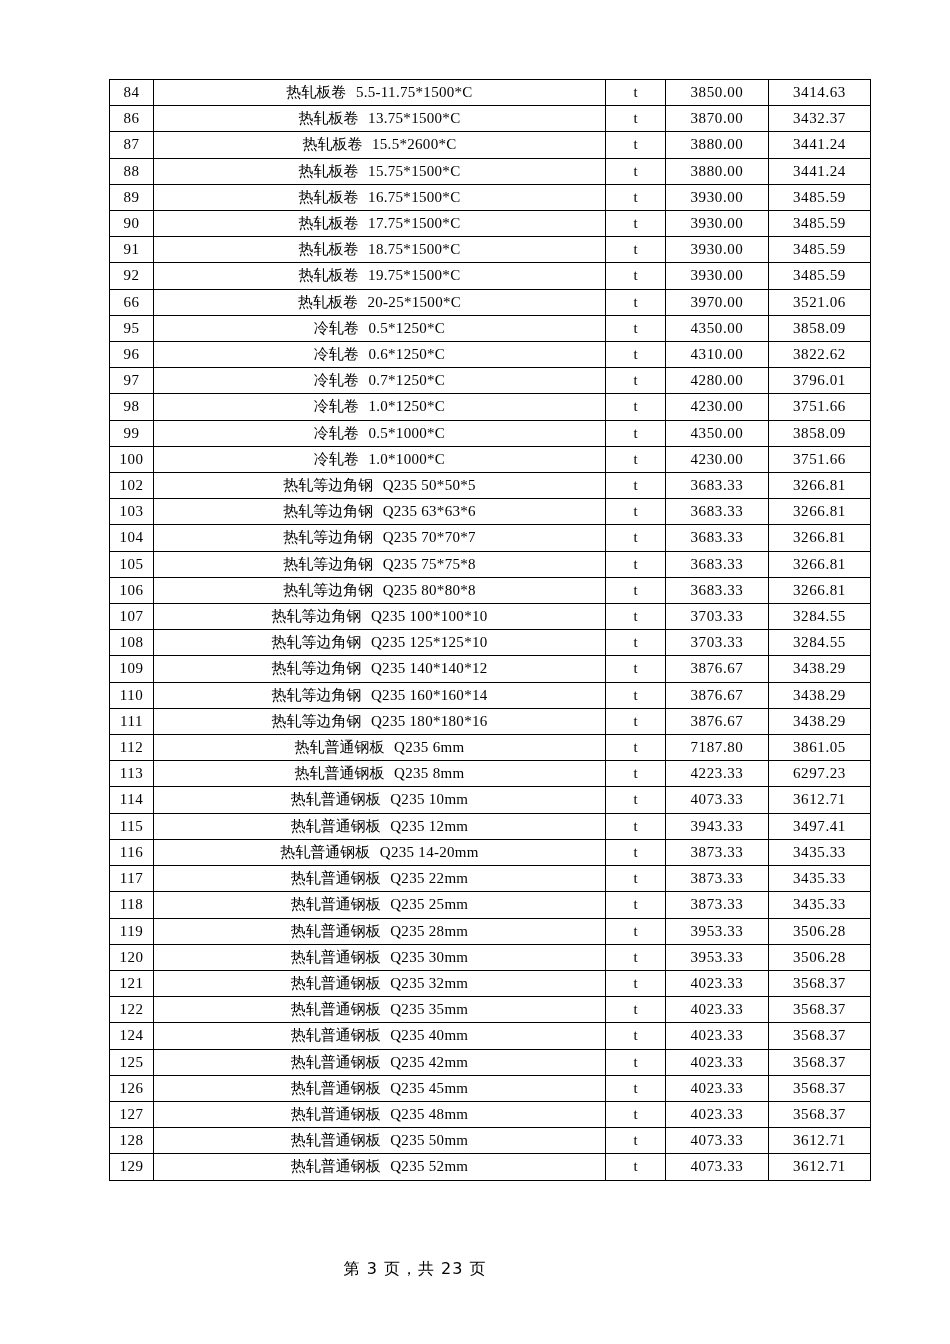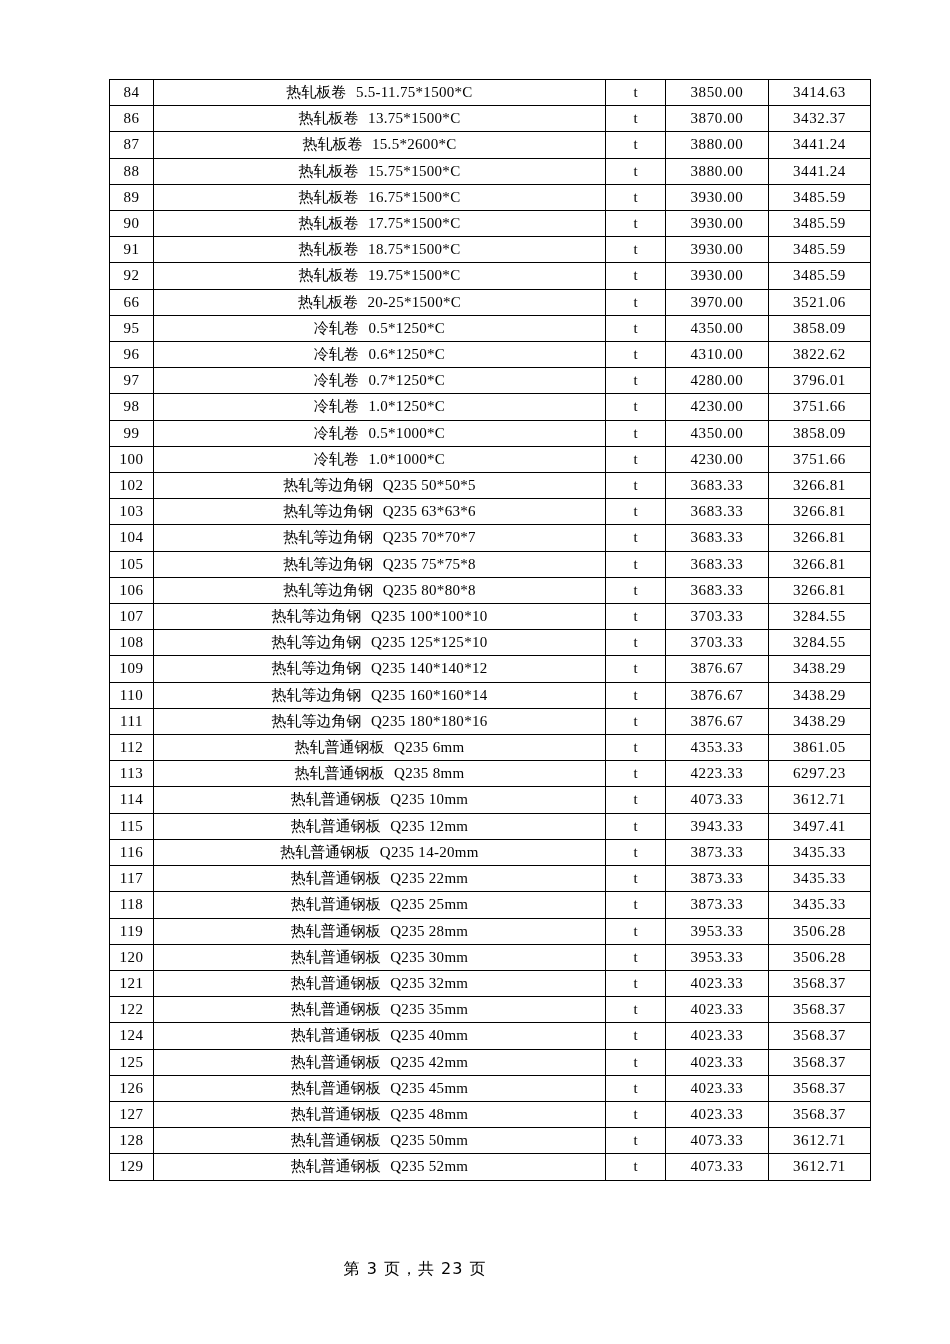--- a/index.html
+++ b/index.html
@@ -273,21 +273,21 @@
             <td class="no">111</td>
             <td class="name"><span>热轧等边角钢</span><span>&nbsp;&nbsp;</span><span class="spec">Q235  180*180*16</span></td>
             <td class="unit">t</td>
             <td class="price">3876.67</td>
             <td class="price">3438.29</td>
           </tr>
           <tr>
             <td class="no">112</td>
             <td class="name"><span>热轧普通钢板</span><span>&nbsp;&nbsp;</span><span class="spec">Q235  6mm</span></td>
             <td class="unit">t</td>
-            <td class="price">4353.33</td>
+            <td class="price">7187.80</td>
             <td class="price">3861.05</td>
           </tr>
           <tr>
             <td class="no">113</td>
             <td class="name"><span>热轧普通钢板</span><span>&nbsp;&nbsp;</span><span class="spec">Q235  8mm</span></td>
             <td class="unit">t</td>
             <td class="price">4223.33</td>
             <td class="price">6297.23</td>
           </tr>
           <tr>

